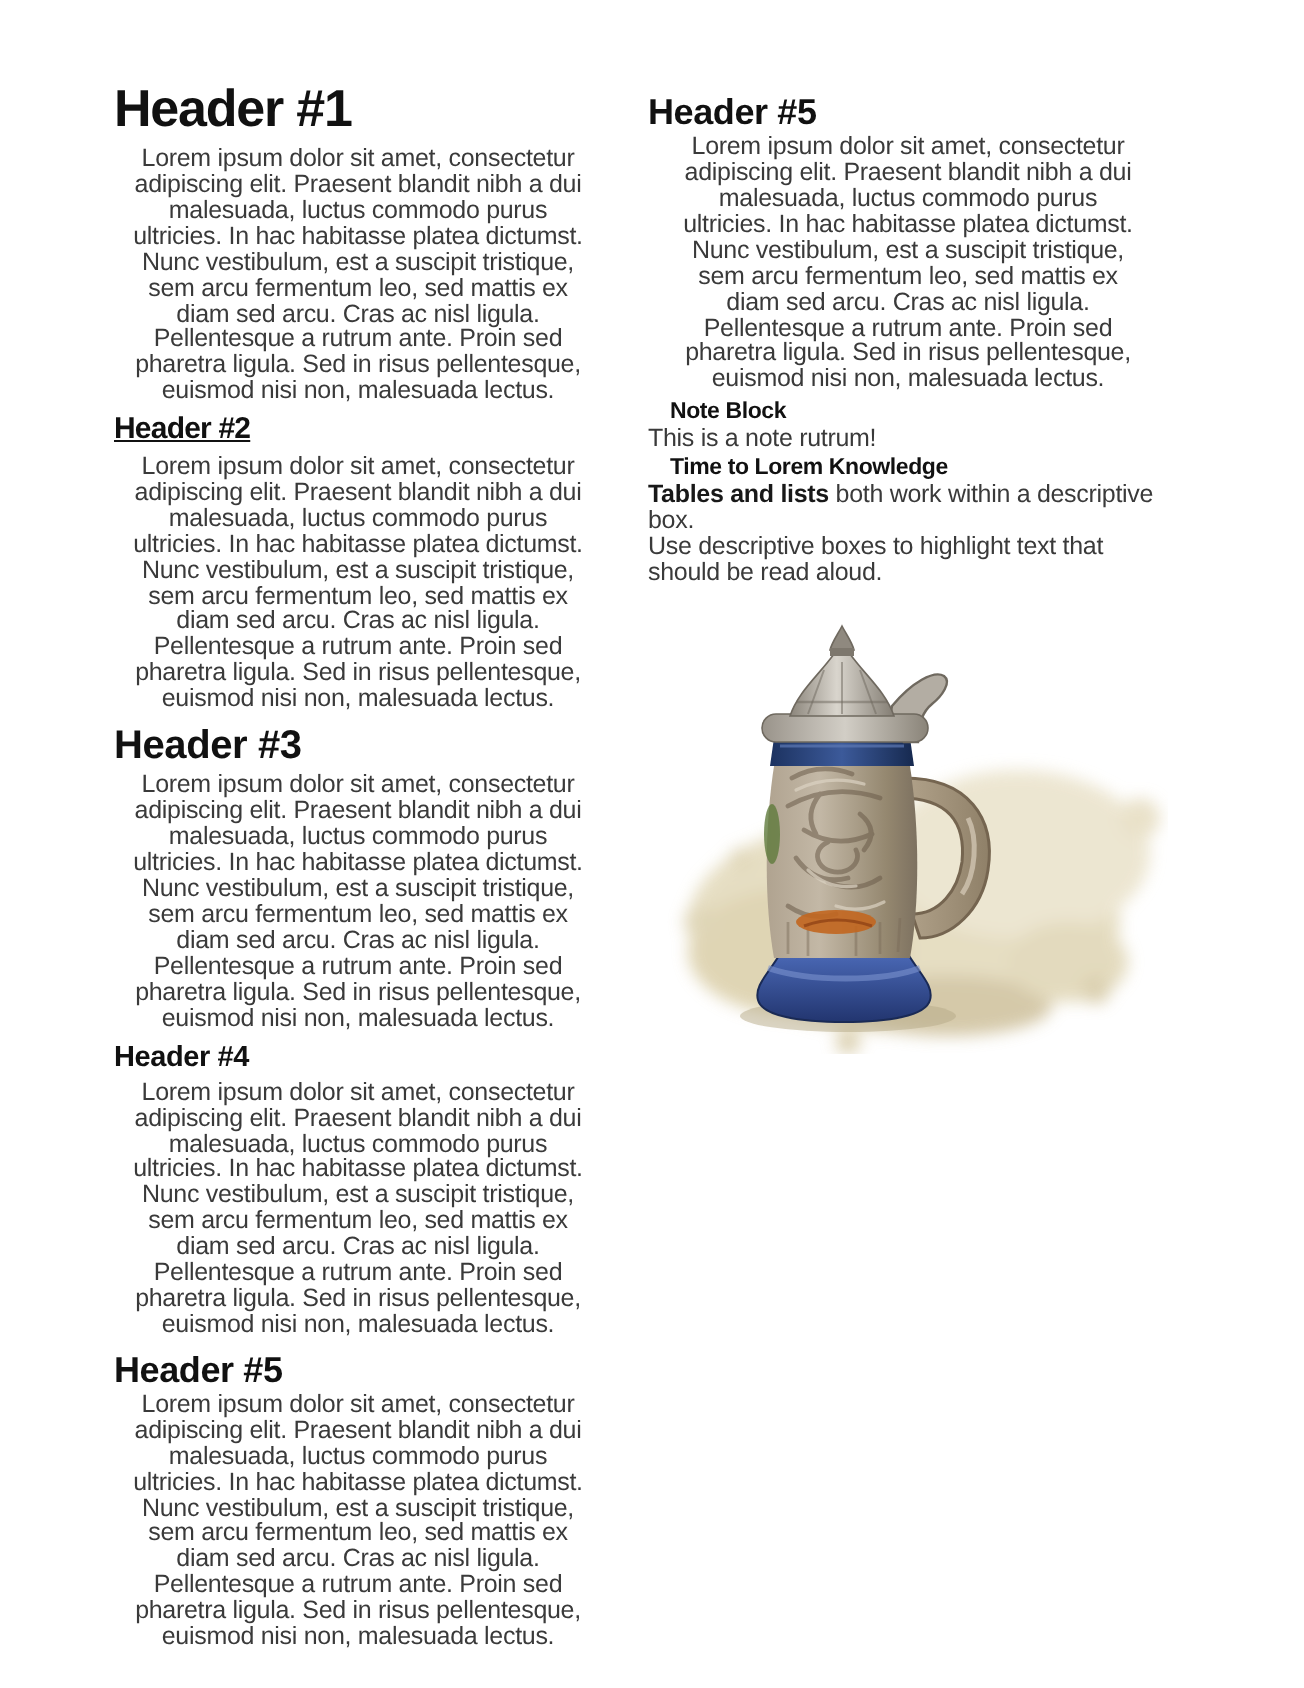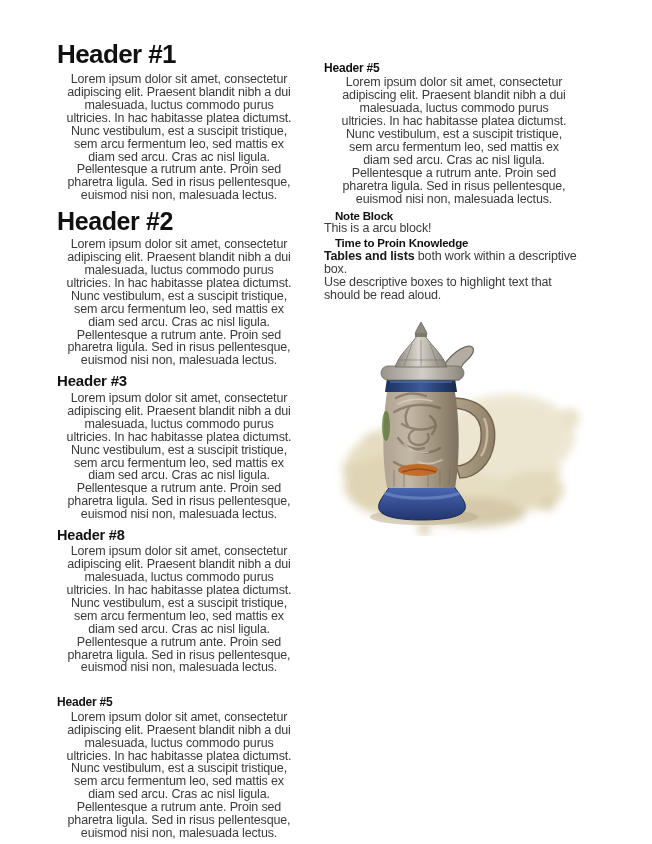--- a/index.html
+++ b/index.html
@@ -17,24 +17,24 @@
   }
   .col { box-sizing: border-box; }
   .col-left  { width: 254px; margin-right: 23px; }
   .col-right { width: 260px; }
 
   h1, h2, h3, h4, h5, h6 {
     font-weight: 700; color: #111111; line-height: 1.12; margin: 0;
     letter-spacing: -0.2px;
   }
   h1 { font-size: 26px;  margin: 0 0 4px; letter-spacing: -0.6px; }
-  h2 { font-size: 25px; margin: 5px 0 3px; letter-spacing: -0.4px; }
-  h3 { font-size: 15px;  margin: 6px 0 2px; }
+  h2 { font-size: 15px; margin: 5px 0 3px; letter-spacing: -0.4px; text-decoration: underline; }
+  h3 { font-size: 20px;  margin: 6px 0 2px; }
   h4 { font-size: 14.5px; margin: 6px 0 2px; }
-  h5 { font-size: 12px; margin: 22px 0 1px; }
+  h5 { font-size: 18px; margin: 6px 0 1px; }
   h6 { font-size: 11.5px; margin: 2px 11px 0; }
 
   p {
     font-size: 12.5px; line-height: 12.9px; color: #3a3a3a;
     margin: 0; letter-spacing: -0.15px;
   }
   p.lorem { white-space: pre-line; margin: 0 0 4px; text-align: center; }
   p b, p strong { color: #181818; }
 
   .illustration { margin-top: 18px; width: 260px; height: 216px; }
@@ -75,21 +75,21 @@
 adipiscing elit. Praesent blandit nibh a dui
 malesuada, luctus commodo purus
 ultricies. In hac habitasse platea dictumst.
 Nunc vestibulum, est a suscipit tristique,
 sem arcu fermentum leo, sed mattis ex
 diam sed arcu. Cras ac nisl ligula.
 Pellentesque a rutrum ante. Proin sed
 pharetra ligula. Sed in risus pellentesque,
 euismod nisi non, malesuada lectus.</p>
 
-    <h4>Header #8</h4>
+    <h4>Header #4</h4>
     <p class="lorem">Lorem ipsum dolor sit amet, consectetur
 adipiscing elit. Praesent blandit nibh a dui
 malesuada, luctus commodo purus
 ultricies. In hac habitasse platea dictumst.
 Nunc vestibulum, est a suscipit tristique,
 sem arcu fermentum leo, sed mattis ex
 diam sed arcu. Cras ac nisl ligula.
 Pellentesque a rutrum ante. Proin sed
 pharetra ligula. Sed in risus pellentesque,
 euismod nisi non, malesuada lectus.</p>
@@ -114,23 +114,23 @@
 malesuada, luctus commodo purus
 ultricies. In hac habitasse platea dictumst.
 Nunc vestibulum, est a suscipit tristique,
 sem arcu fermentum leo, sed mattis ex
 diam sed arcu. Cras ac nisl ligula.
 Pellentesque a rutrum ante. Proin sed
 pharetra ligula. Sed in risus pellentesque,
 euismod nisi non, malesuada lectus.</p>
 
     <h6>Note Block</h6>
-    <p>This is a arcu block!</p>
-
-    <h6>Time to Proin Knowledge</h6>
+    <p>This is a note rutrum!</p>
+
+    <h6>Time to Lorem Knowledge</h6>
     <p><strong>Tables and lists</strong><span> both work within a descriptive box.</span></p>
 
     <p>Use descriptive boxes to highlight text that should be read aloud.</p>
 
     <div class="illustration">
       <svg width="260" height="216" viewBox="0 0 260 216" xmlns="http://www.w3.org/2000/svg">
         <defs>
           <filter id="wc" x="-30%" y="-30%" width="160%" height="160%">
             <feGaussianBlur stdDeviation="4"></feGaussianBlur>
           </filter>

